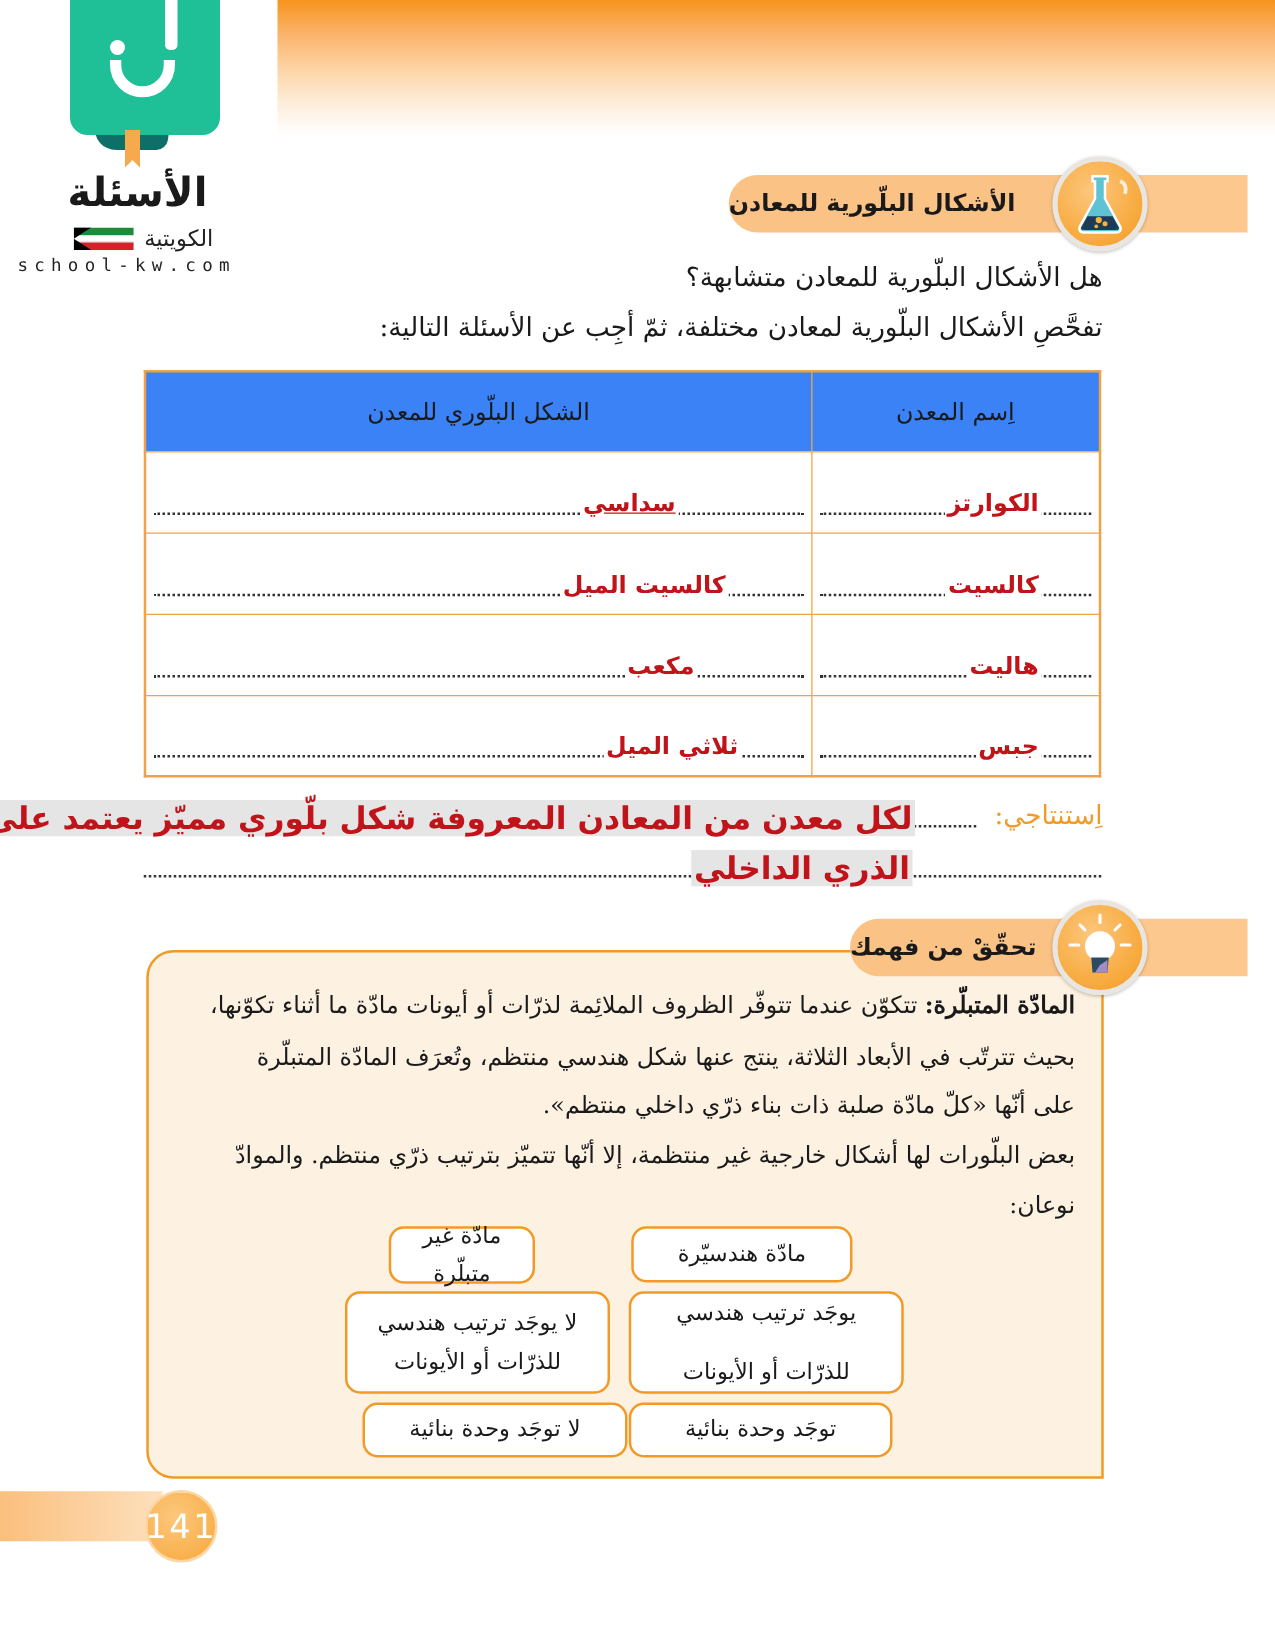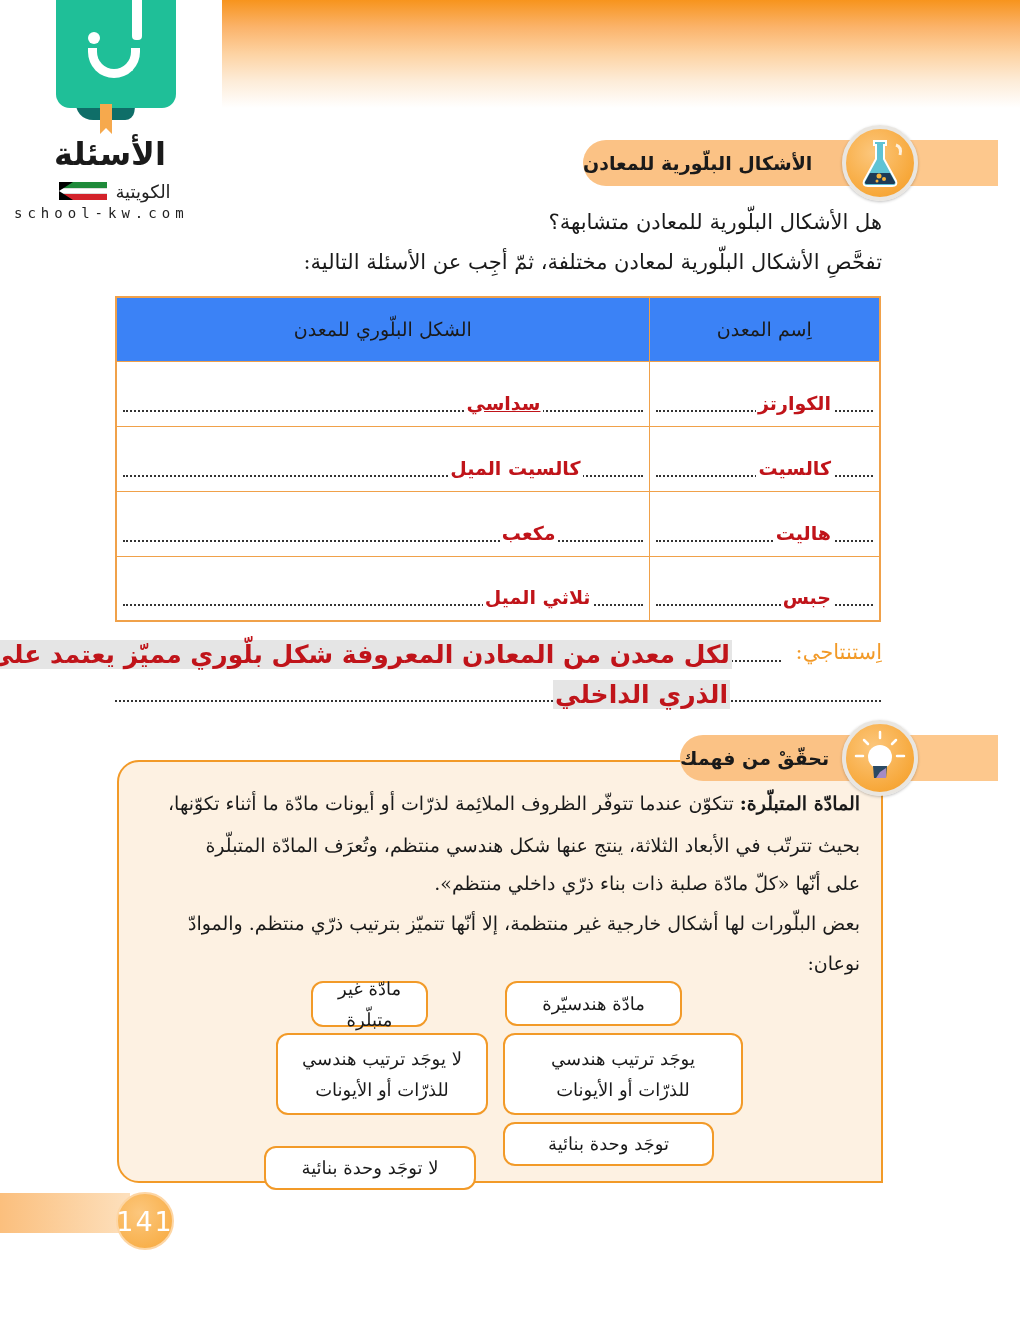--- a/index.html
+++ b/index.html
@@ -237,32 +237,32 @@
 <div class="para" style="top:912px;">بعض البلّورات لها أشكال خارجية غير منتظمة، إلا أنّها تتميّز بترتيب ذرّي منتظم. والموادّ</div>
 <div class="para" style="top:952px;">نوعان:</div>
 
 <div class="tbox" style="left:505px; top:981px; width:177px; height:45px;">
   <span>مادّة هندسيّرة</span>
 </div>
 <div class="tbox" style="left:311px; top:981px; width:117px; height:46px;">
   <span>مادّة غير متبلّرة</span>
 </div>
 
-<div class="tbox" style="left:503px; top:1033px; width:240px; height:82px;">
+<div class="tbox" style="left:503px; top:1033px; width:220px; height:82px;justify-content:space-between;">
   <span>يوجَد ترتيب هندسي</span>
   <span>للذرّات أو الأيونات</span>
 </div>
 <div class="tbox" style="left:276px; top:1033px; width:212px; height:82px;">
   <span>لا يوجَد ترتيب هندسي</span>
   <span>للذرّات أو الأيونات</span>
 </div>
 
 <div class="tbox" style="left:503px; top:1122px; width:211px; height:44px;">
   <span>توجَد وحدة بنائية</span>
 </div>
-<div class="tbox" style="left:264px; top:1122px; width:212px; height:44px;margin-top:24px;">
+<div class="tbox" style="left:290px; top:1122px; width:212px; height:44px;">
   <span>لا توجَد وحدة بنائية</span>
 </div>
 
 <div class="pg-band"></div>
 <div class="pg-circle">
   <span>141</span>
 </div>
 
 </body></html>

